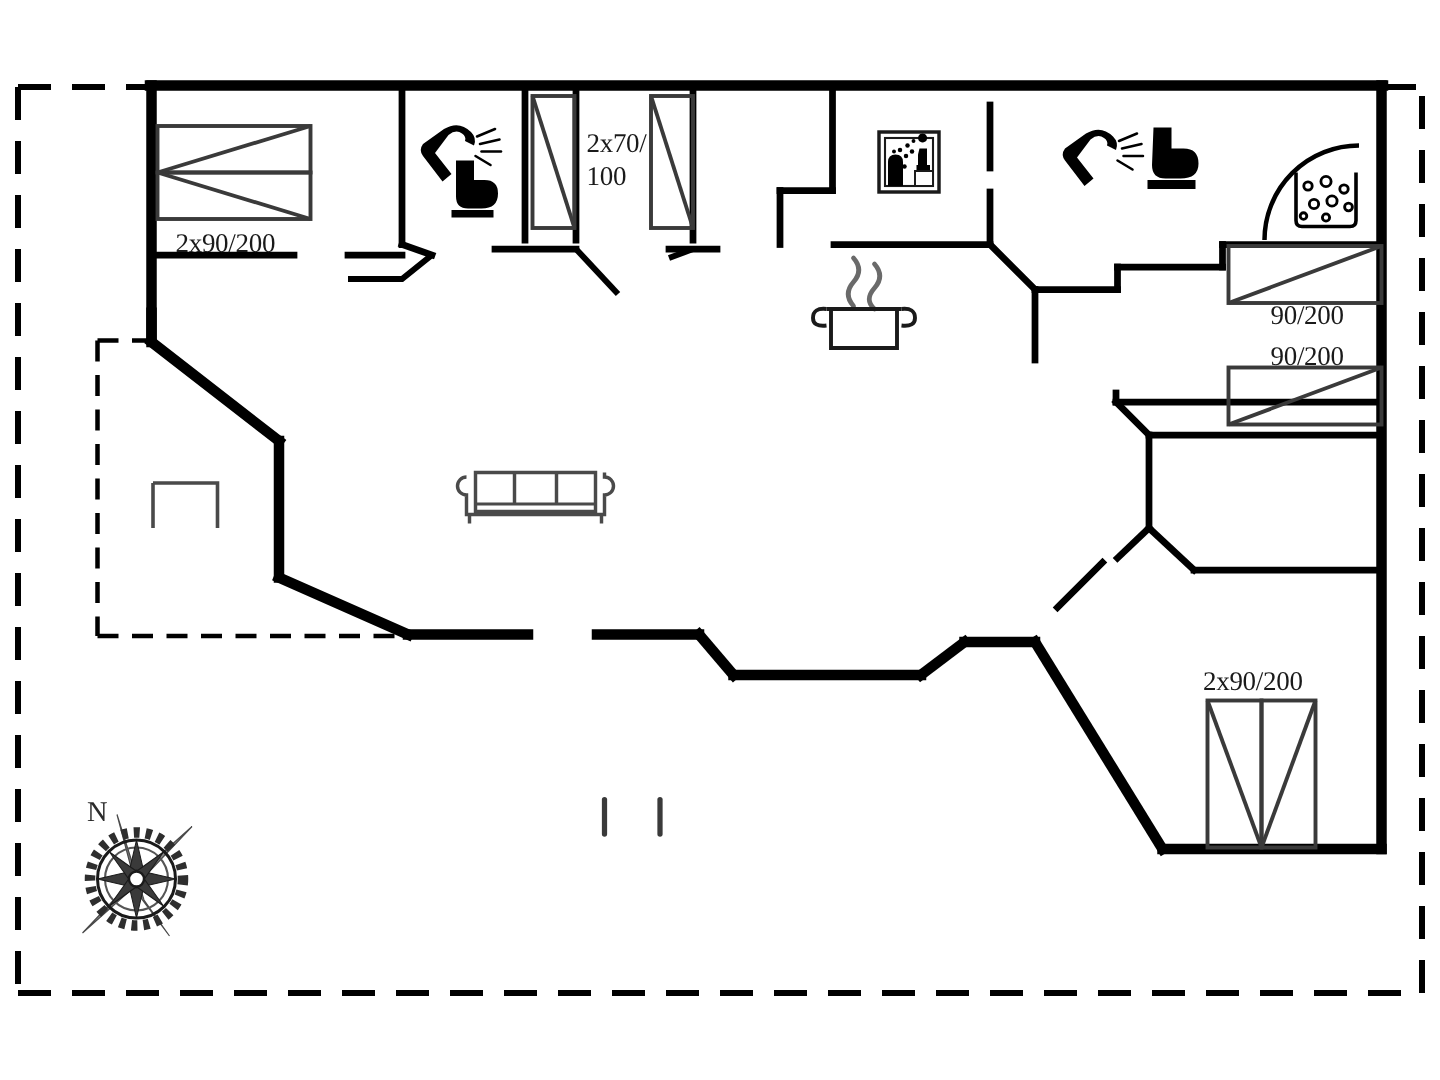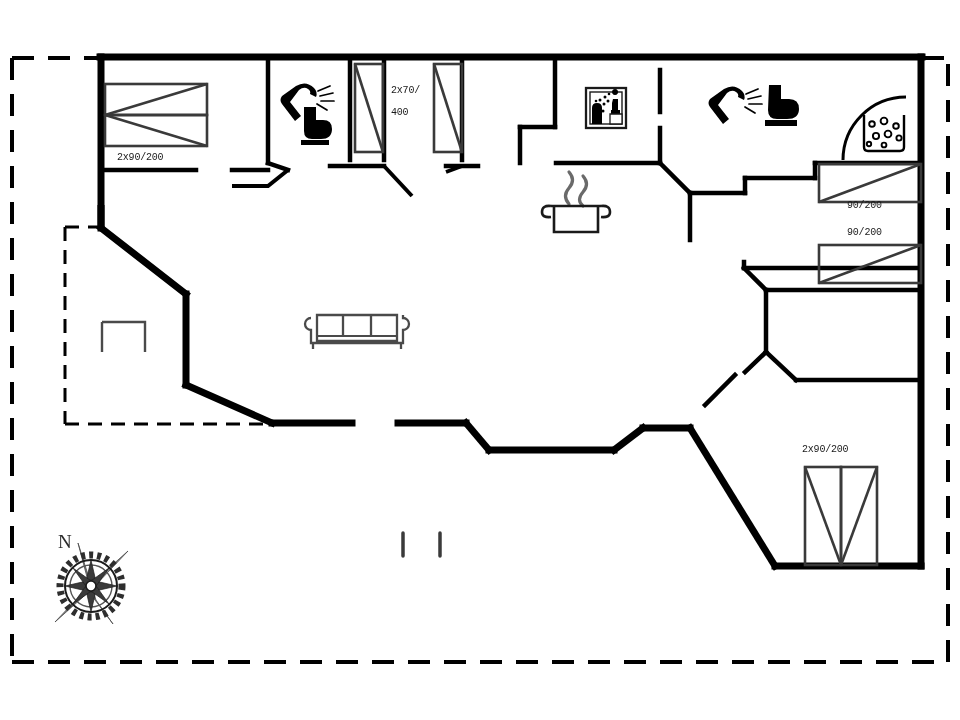--- a/index.html
+++ b/index.html
@@ -5,22 +5,22 @@
   html,body{margin:0;padding:0;background:#ffffff;}
   body{
     width:960px;height:720px;overflow:hidden;
     font-family:"Liberation Sans", sans-serif;
     color:#000;
   }
   #plan-root{position:relative;width:960px;height:720px;background:#fff;}
   svg#floorplan{position:absolute;left:0;top:0;width:960px;height:720px;display:block;}
   .lbl{
     position:absolute;
-    font-family:Liberation Mono, monospace;
-    font-size:10px;
+    font-family:Liberation Serif, serif;
+    font-size:18px;
     font-weight:400;
     color:#1a1a1a;
     white-space:nowrap;
     letter-spacing:-0.2px;
   }
   .compass-n{
     position:absolute;
     font-family:"Liberation Serif", serif;
     font-size:19px;
     color:#2b2b2b;
@@ -278,21 +278,21 @@
         <path d="M 109 568 L 94 589 L 73 604 L 88 583 Z"></path>
       </g>
       <circle cx="91" cy="586" r="5" fill="#ffffff" stroke="#1a1a1a" stroke-width="1.6"></circle>
     </g>
 
   </svg>
 
   <div class="lbl" style="left:117px; top:152px;">2x90/200</div>
 
   <div class="lbl" style="left:391px; top:85px;">2x70/</div>
-  <div class="lbl" style="left:391px; top:107px;">400</div>
+  <div class="lbl" style="left:391px; top:107px;">100</div>
 
   <div class="lbl" style="left:847px; top:200px;">90/200</div>
 
   <div class="lbl" style="left:847px; top:227px;">90/200</div>
 
   <div class="lbl" style="left:802px; top:444px;">2x90/200</div>
 
   <div class="compass-n" style="left:58px; top:531px;">N</div>
 
 </div>

